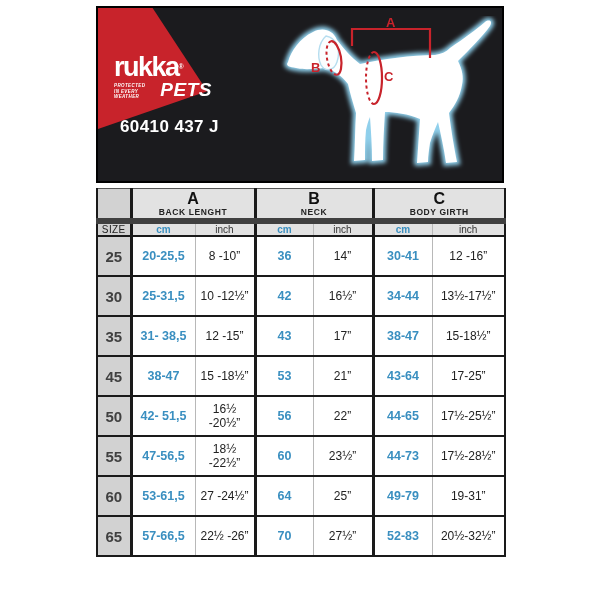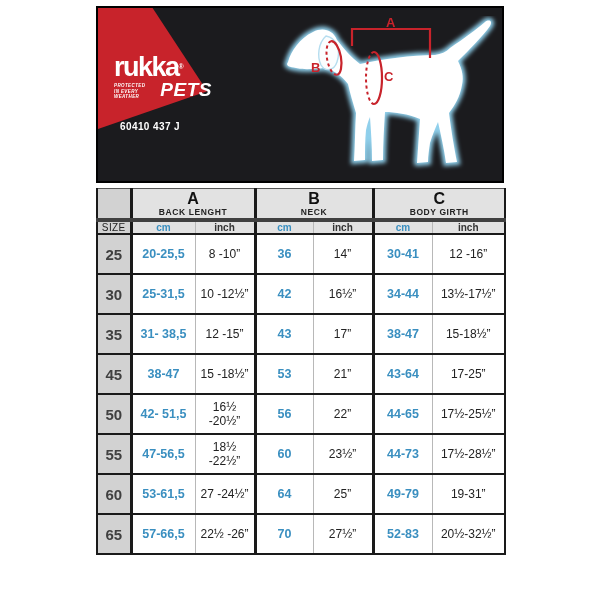--- a/index.html
+++ b/index.html
@@ -16,21 +16,21 @@
     background:#c8232b;
     clip-path:polygon(0 0, 26% 0, 52% 64%, 0 93%);
   }
   .logo { position:absolute; left:16px; top:46px; color:#fff; }
   .brand { font-size:27px; font-weight:700; letter-spacing:-1.5px; line-height:26px; }
   .brand sup { font-size:7px; vertical-align:top; }
   .logo-row { display:flex; align-items:flex-start; margin-top:-1px; }
   .tagline { font-size:4.5px; font-style:italic; font-weight:700; letter-spacing:.4px; line-height:1.25; text-transform:uppercase; padding-top:4px; }
   .pets { font-size:19px; font-weight:700; font-style:italic; letter-spacing:.5px; margin-left:15px; }
   .product { position:absolute; left:22px; top:108px; color:#fff; }
-  .product .code { font-size:10px; font-weight:700; letter-spacing:.4px; line-height:22px; }
+  .product .code { font-size:17px; font-weight:700; letter-spacing:.4px; line-height:22px; }
   .product .name { font-size:15px; font-weight:700; letter-spacing:.4px; line-height:22px; }
 
   .dog-svg { position:absolute; left:182px; top:8px; }
   .dog-glow { fill:#bfe4f4; stroke:#8ecfeb; stroke-width:6; }
   .dog-body { fill:#ffffff; }
   .dog-ear  { fill:#fbfdfe; stroke:#b5ddef; stroke-width:1.4; }
   .mark { stroke:#c8232b; stroke-width:2.2; fill:none; }
   .mark-dash { stroke:#c8232b; stroke-width:2; fill:none; stroke-dasharray:3 3; }
   .mark-label { fill:#c8232b; font-size:13px; font-weight:700; font-family:"Liberation Sans",sans-serif; }
 
@@ -38,23 +38,23 @@
   table.size-table {
     position:absolute; left:96px; top:188px; width:408px;
     border-collapse:collapse; table-layout:fixed;
     border:2px solid #1a1a1a; border-top:1px solid #555;
   }
   .size-table th, .size-table td { text-align:center; vertical-align:middle; padding:0; }
   .size-table thead th { background:#e2e2e2; }
   .grp-row th { height:30px; }
   .letter { font-size:16px; font-weight:700; color:#111; line-height:16px; padding-top:2px; }
   .caption { font-size:8.5px; color:#222; letter-spacing:.6px; line-height:11px; }
-  .unit-row th { height:14px; font-size:10px; border-top:4px solid #404040;margin-top:38px; }
+  .unit-row th { height:14px; font-size:10px; border-top:6px solid #404040;margin-top:38px; }
   .cm-h { color:#3a8fc0; font-weight:700; }
-  .inch-h { color:#333; font-weight:700; }
+  .inch-h { color:#333; font-weight:400; }
   .size-col { background:#d2d2d2 !important; border-right:3px solid #1a1a1a; }
   .grp-start { border-left:3px solid #1a1a1a; }
   .inch-cell { border-left:1px solid #b8b8b8; }
   tbody td { height:40px; background:#fff; border-top:2px solid #1a1a1a; }
   tbody td.size-col { font-size:15px; font-weight:700; color:#404040; }
   td.cm-cell { color:#3a8fc0; font-weight:700; font-size:12.5px; }
   td.inch-cell { color:#222; font-size:12px; font-weight:400;margin-left:19px; }
   .unit-row th.size-col { font-size:10px; font-weight:400; color:#222; letter-spacing:.4px; }
   .grp-row th.size-col { border-top:none; }
 </style>

